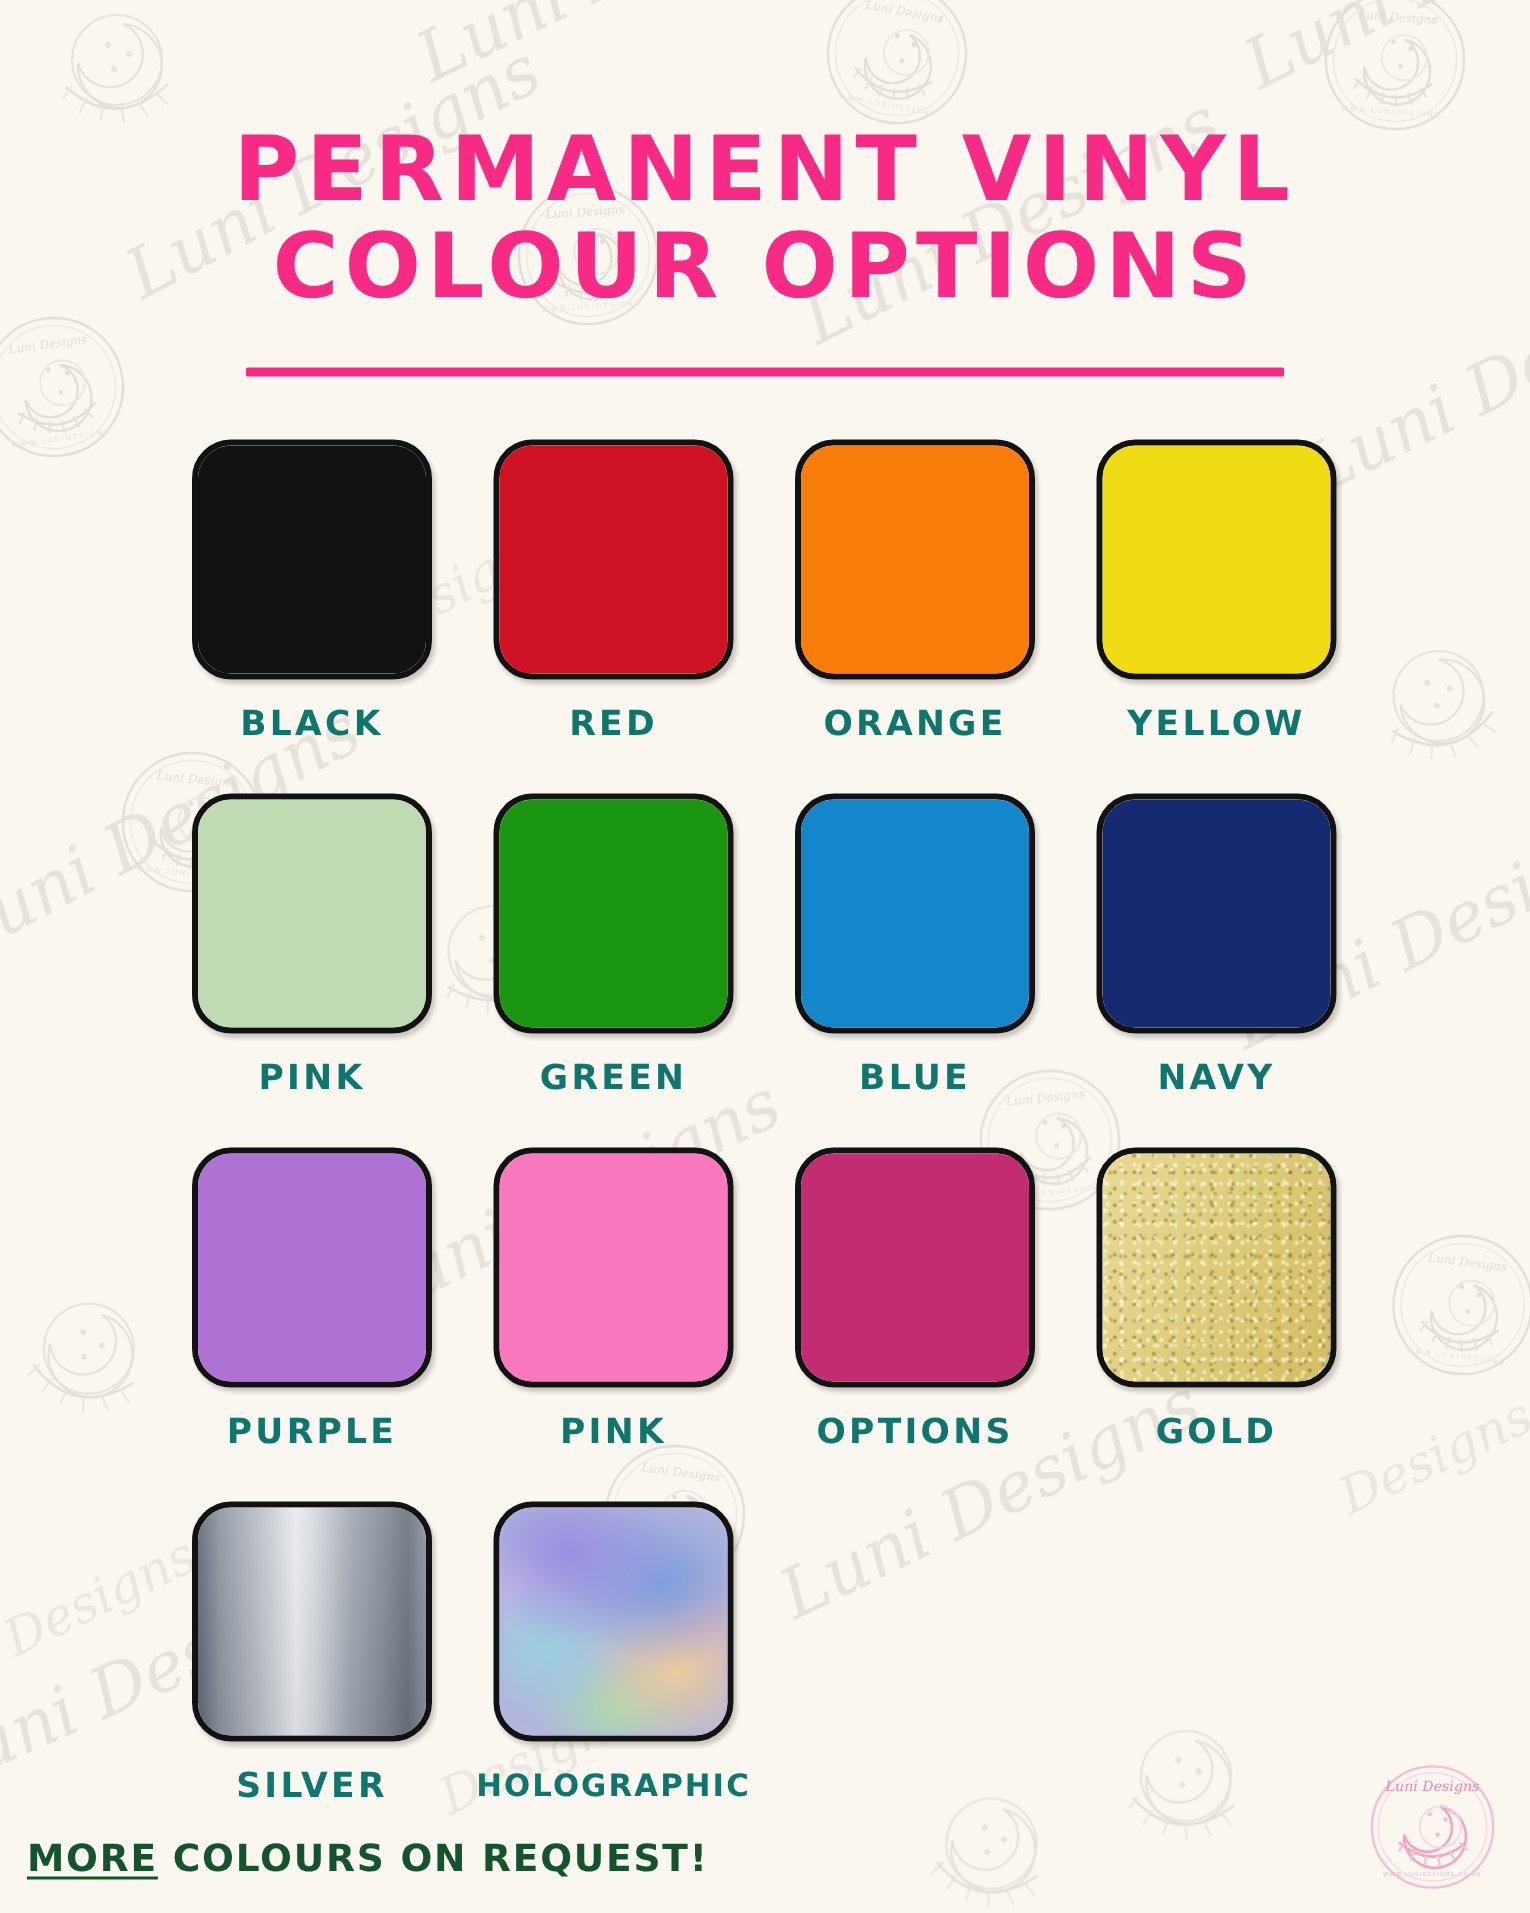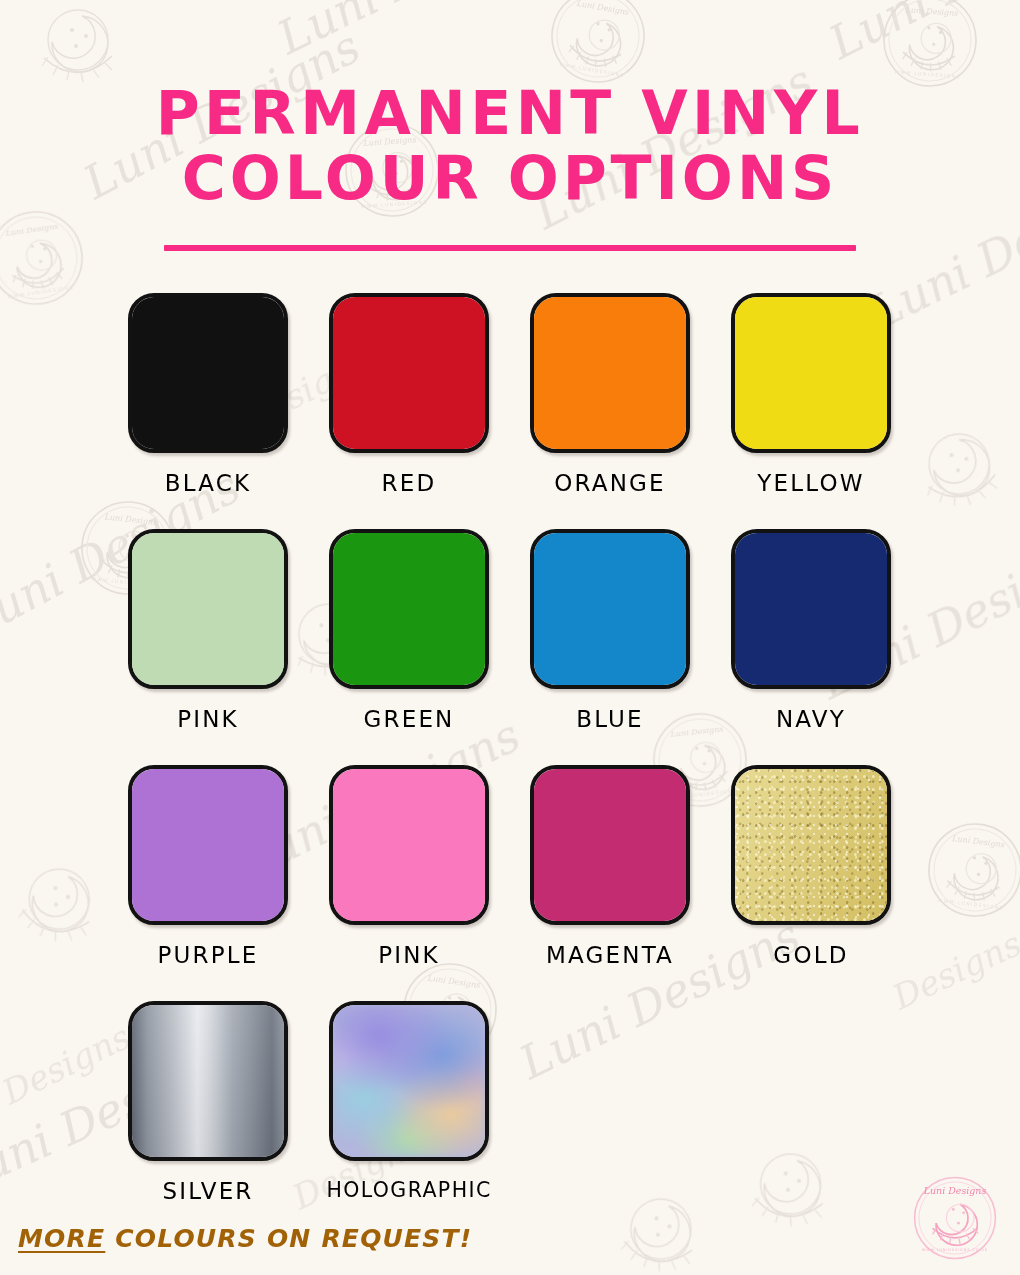--- a/index.html
+++ b/index.html
@@ -98,45 +98,44 @@
     position: absolute;
     inset: 0;
   }
   .swatch-tex {
     position: absolute;
     inset: 0;
   }
   .label {
     margin-top: 17px;
     font-family: "DejaVu Sans", sans-serif;
-    font-weight: normal;
+    font-weight: bold;
     font-size: 23px;
     letter-spacing: 2.2px;
-    color: #000000;
+    color: #0f766e;
     text-align: center;
     line-height: 1.18;
     white-space: pre-line;
   }
   .label.small {
     font-size: 20.5px;
     letter-spacing: 1.4px;
   }
 
   
   .footer-note {
     position: absolute;
     left: 18px;
     bottom: 22px;
     font-family: "DejaVu Sans", sans-serif;
     font-weight: bold;
     font-size: 25px;
     letter-spacing: 1.2px;
-    color: #a16207;
+    color: #14532d;
     z-index: 3;
-    font-style: italic;
   }
   .footer-note .u {
     text-decoration: underline;
     text-decoration-thickness: 2px;
     text-underline-offset: 4px;
   }
 
   .brand-badge {
     position: absolute;
     right: 22px;
@@ -295,21 +294,21 @@
         <div class="cell">
           <div class="swatch">
             <div class="swatch-fill" style="background:#fa78be;"></div>
           </div>
           <div class="label">PINK</div>
         </div>
         <div class="cell">
           <div class="swatch">
             <div class="swatch-fill" style="background:#c42c71;"></div>
           </div>
-          <div class="label">MAGENTA</div>
+          <div class="label">OPTIONS</div>
         </div>
         <div class="cell">
           <div class="swatch">
             <div class="swatch-fill" style="background:#ddcb70;"></div>
             <div class="swatch-tex" style="background-image:radial-gradient(circle at 18% 22%, rgba(255,255,255,.55) 0 1px, transparent 1.6px),radial-gradient(circle at 63% 14%, rgba(120,95,25,.45) 0 1px, transparent 1.6px),radial-gradient(circle at 37% 58%, rgba(255,252,220,.6) 0 1px, transparent 1.8px),radial-gradient(circle at 82% 71%, rgba(130,105,30,.4) 0 1px, transparent 1.6px),radial-gradient(circle at 8% 83%, rgba(255,250,210,.5) 0 1px, transparent 1.7px),radial-gradient(circle at 52% 91%, rgba(120,95,25,.35) 0 1px, transparent 1.5px),linear-gradient(110deg, rgba(255,255,230,.30), rgba(170,140,45,.22));background-size:11px 9px,13px 11px,9px 13px,15px 12px,12px 10px,10px 14px,100% 100%;"></div>
           </div>
           <div class="label">GOLD</div>
         </div>
         <div class="cell">
           <div class="swatch">

